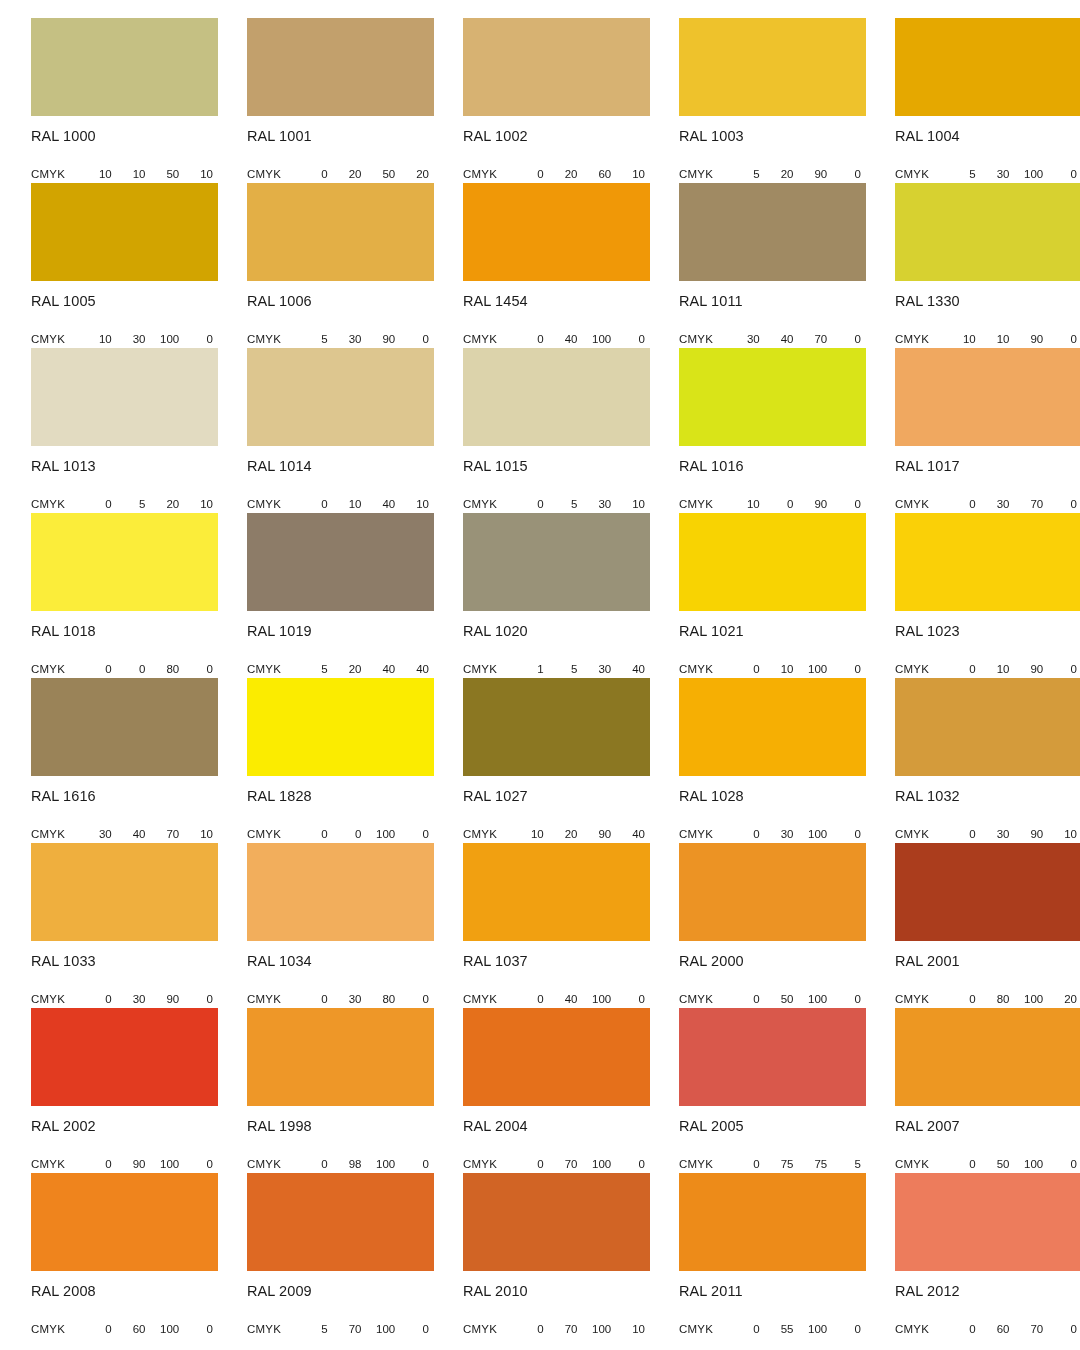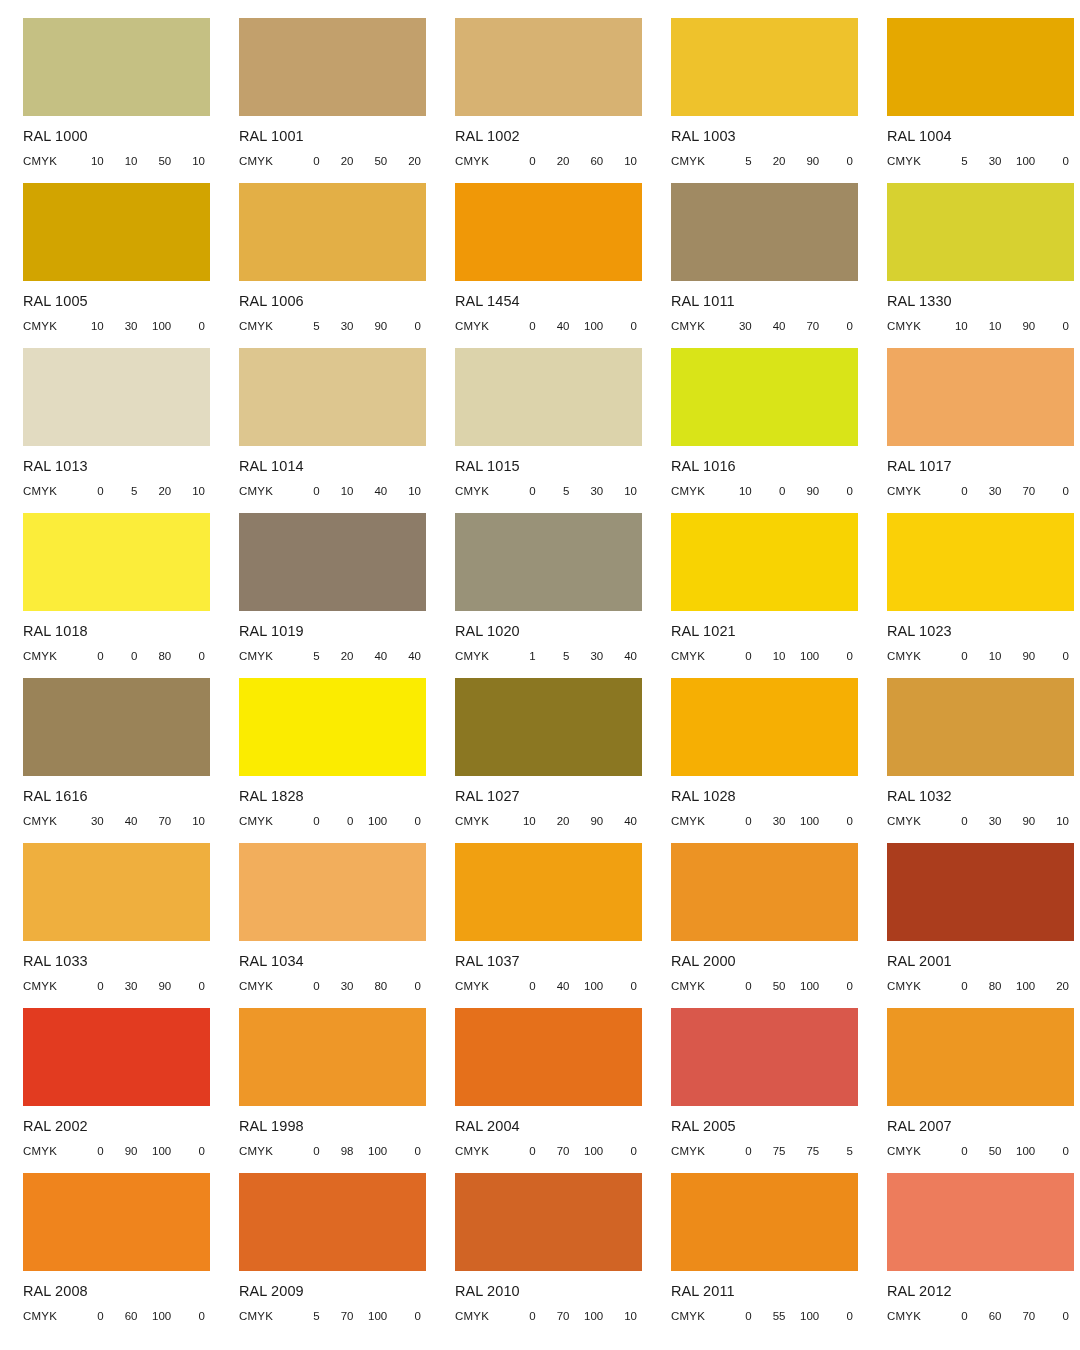--- a/index.html
+++ b/index.html
@@ -21,40 +21,40 @@
     display: grid;
     grid-template-columns: repeat(5, 216px);
     grid-template-rows: repeat(8, 165px);
     align-content: start;
     justify-content: start;
   }
   .cell {
     width: 216px;
     height: 199px;
     box-sizing: border-box;
-    padding-left: 23px;
+    padding-left: 31px;
     position: relative;
   }
   .swatch {
     width: 187px;
     height: 98px;
     display: block;
   }
   .ral-name {
     font-size: 14.5px;
     color: #1b1b1b;
     letter-spacing: 0.1px;
     margin-top: 12px;
     height: 17px;
     line-height: 17px;
     white-space: nowrap;
     font-weight: 400;
   }
   .cmyk-row {
-    margin-top: 8px;
+    margin-top: 21px;
     height: 15px;
     display: flex;
     align-items: center;
     width: 187px;
     white-space: nowrap;
   }
   .cmyk-label {
     font-size: 11.5px;
     color: #1b1b1b;
     width: 52px;

